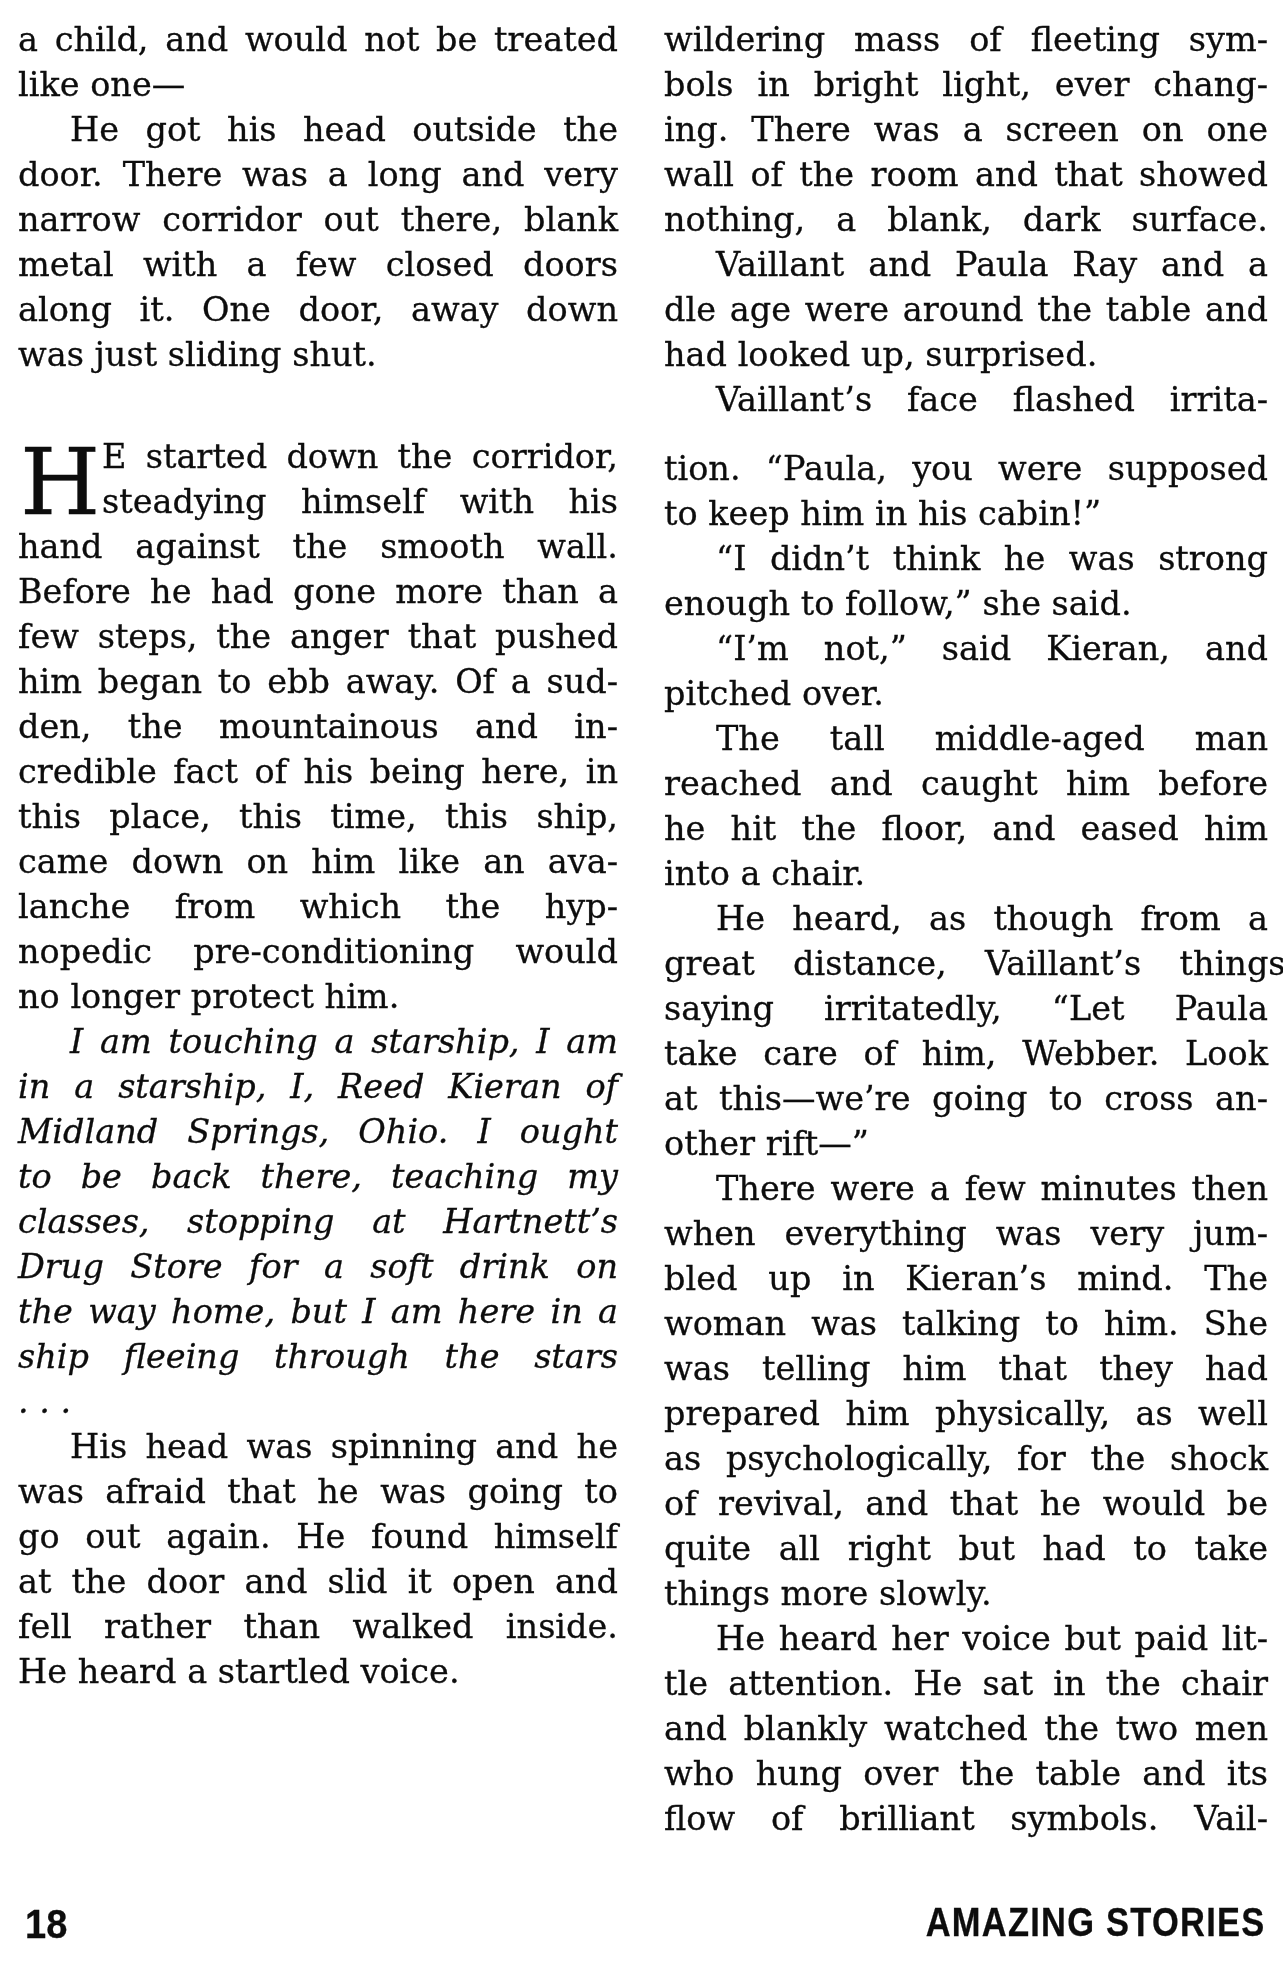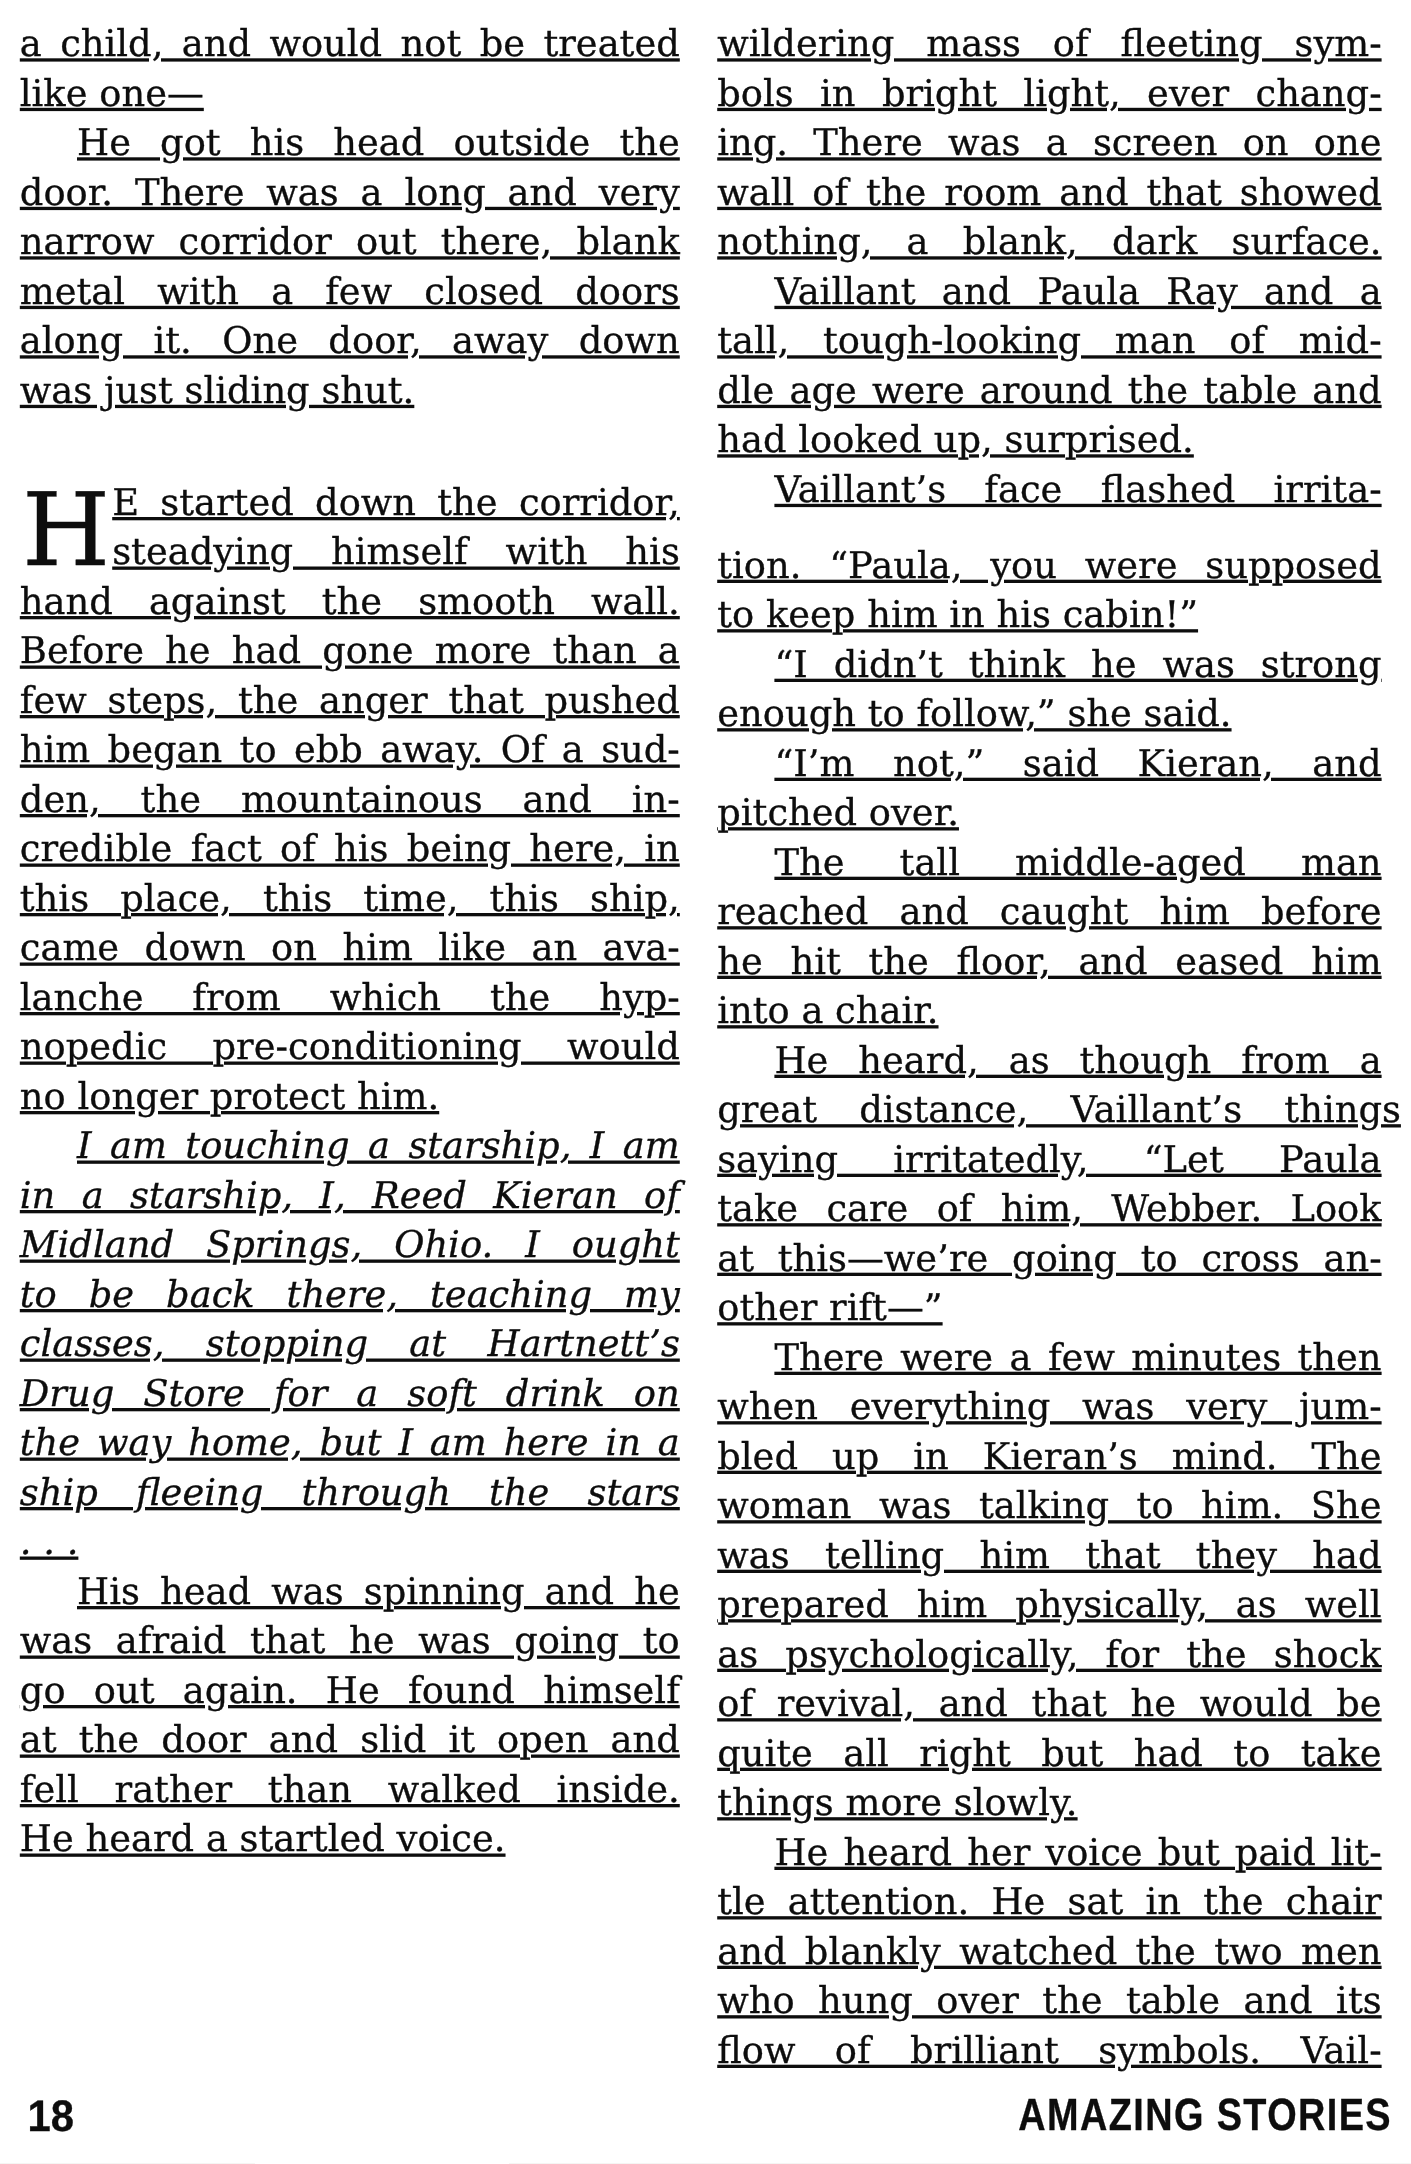--- a/index.html
+++ b/index.html
@@ -7,21 +7,21 @@
     position:relative;
     width:1283px;height:1967px;
     background:#ffffff;
     color:#0d0d0d;
     font-family:"DejaVu Serif","Liberation Serif",serif;
     overflow:hidden;
     -webkit-text-stroke:0.3px currentColor;
   }
   .columns{
     position:absolute;top:17px;left:18px;
-    display:flex;gap:34px;text-decoration:underline;
+    display:flex;gap:46px;
   }
   .col{display:block;}
   .col-left{width:600px;}
   .col-right{width:604px;}
   .block{margin:0;}
   .block.section-break{margin-top:57px;}
   .block.italic .line{font-style:italic;}
   .line{
     font-size:33.5px;
     line-height:45px;
@@ -111,21 +111,20 @@
     <div class="col col-right">
         <div class="block">
           <div class="line" style="word-spacing: 18.3px;"><span>wildering mass of fleeting sym-</span></div>
           <div class="line" style="word-spacing: 13.3px;"><span>bols in bright light, ever chang-</span></div>
           <div class="line" style="word-spacing: 12.3px;"><span>ing. There was a screen on one</span></div>
           <div class="line" style="word-spacing: 5.69px;"><span>wall of the room and that showed</span></div>
           <div class="line" style="word-spacing: 20.37px;"><span>nothing, a blank, dark surface.</span></div>
         </div>
         <div class="block">
           <div class="line indent" style="word-spacing: 13.28px;"><span>Vaillant and Paula Ray and a</span></div>
-          <div class="line" style="word-spacing: 20.03px;"><span>tall, tough-looking man of mid-</span></div>
           <div class="line" style="word-spacing: 3.09px;"><span>dle age were around the table and</span></div>
           <div class="line last"><span>had looked up, surprised.</span></div>
         </div>
         <div class="block">
           <div class="line indent" style="word-spacing: 24.15px;"><span>Vaillant’s face flashed irrita-</span></div>
           <div class="line" style="word-spacing: 14.62px; margin-top: 24px;"><span>tion. “Paula, you were supposed</span></div>
           <div class="line last"><span>to keep him in his cabin!”</span></div>
         </div>
         <div class="block">
           <div class="line indent" style="word-spacing: 12.88px;"><span>“I didn’t think he was strong</span></div>

